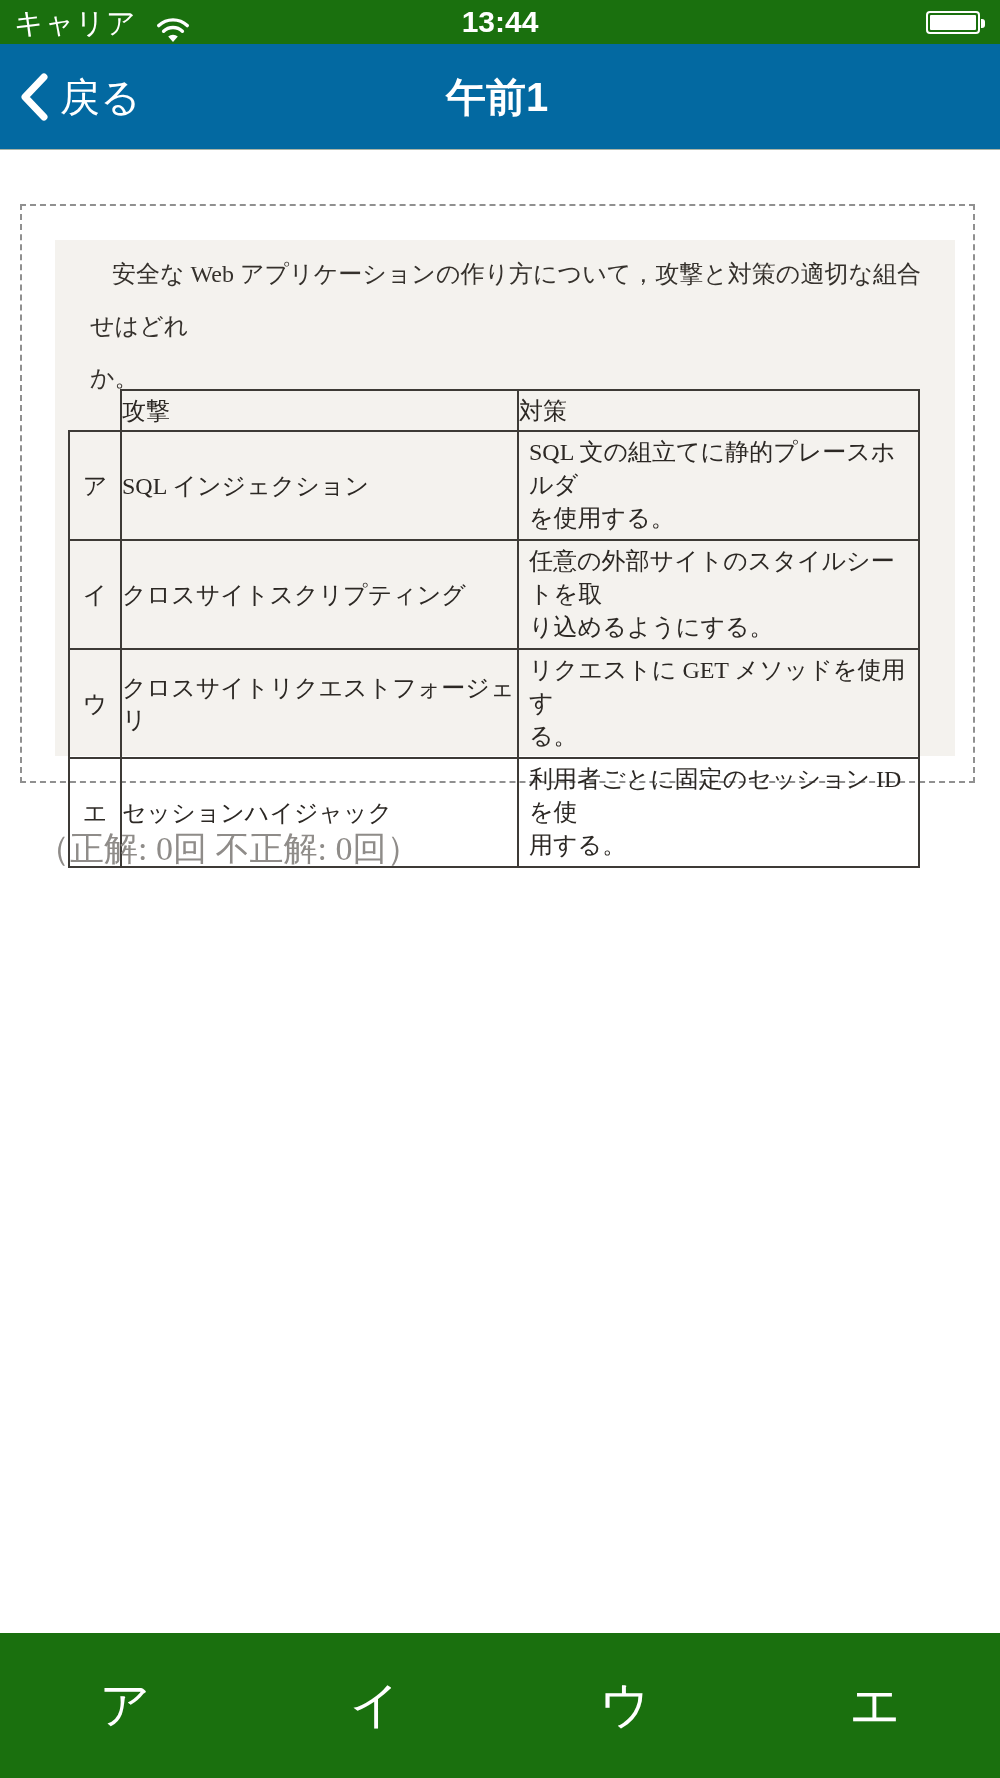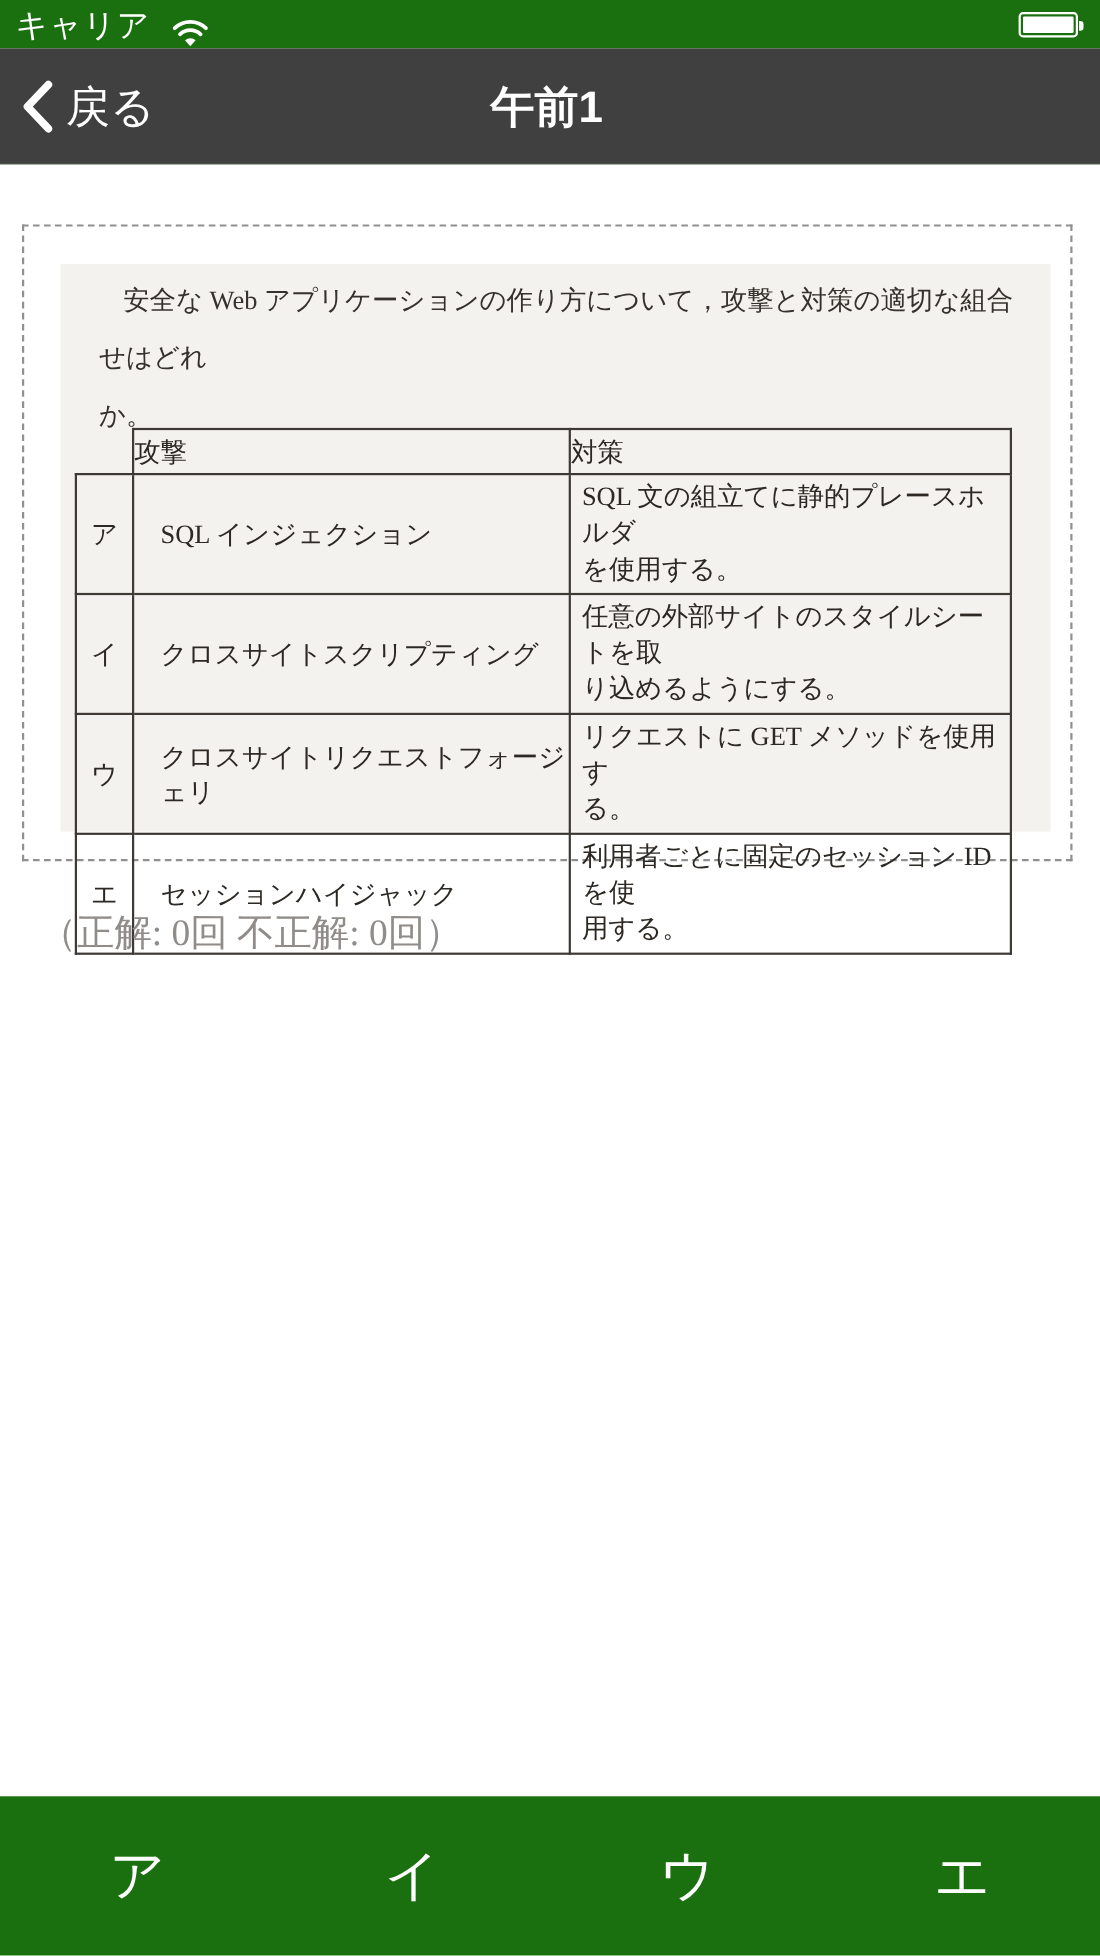--- a/index.html
+++ b/index.html
@@ -26,21 +26,21 @@
   .battery { position:relative; width:54px; height:23px; border:2px solid #fff; border-radius:4px; margin-right:6px; }
   .battery .fill { position:absolute; left:2px; top:2px; bottom:2px; right:2px; background:#fff; border-radius:1px; }
   .battery::after {
     content:""; position:absolute; right:-7px; top:6px; width:4px; height:9px;
     background:#fff; border-radius:0 3px 3px 0;
   }
 
   
   .nav-bar {
     position:absolute; left:0; top:44px; width:1000px; height:106px;
-    background:#404040; color:#fff;
+    background:#0369a1; color:#fff;
     border-bottom:1px solid #a9b3a6;
   }
   .back-button {
     position:absolute; left:20px; top:0; height:106px;
     display:flex; align-items:center; gap:12px; cursor:pointer;
   }
   .back-label { font-size:40px; }
   .nav-title {
     position:absolute; left:0; top:0; width:994px; height:106px;
     display:flex; align-items:center; justify-content:center;
@@ -78,21 +78,21 @@
   }
   .q-table td, .q-table th { border:2px solid #3d3a36; font-weight:normal; }
   .q-table td.blank { border:none; background:transparent; }
   .q-table tr.hdr   { height:41px; }
   .q-table tr.r-a   { height:70px; }
   .q-table tr.r-i   { height:78px; }
   .q-table tr.r-u   { height:70px; }
   .q-table tr.r-e   { height:68px; }
   .q-table th { text-align:left; vertical-align:middle; }
   .q-table td.key { text-align:center; vertical-align:middle; }
-  .q-table td.atk { vertical-align:middle; padding-left:24px; }
+  .q-table td.atk { vertical-align:middle; padding-left:0; }
   .q-table td.cm  { vertical-align:middle; padding:4px 8px 4px 10px; white-space:pre-line; line-height:33px; }
 
   
   .stats {
     position:absolute; left:36px; top:824px;
     font-family:"Liberation Serif","DejaVu Serif",serif;
     font-size:34px; line-height:50px; color:#8f8c89;
   }
 
   
@@ -116,20 +116,21 @@
     <div class="sb-left">
       <span class="sb-carrier">キャリア</span>
       <span style="display:flex;align-items:center;">
         <svg width="32" height="26" viewBox="0 0 32 26">
           <path d="M16 24 L11.2 18.6 a7 7 0 0 1 9.6 0 Z" fill="#ffffff"></path>
           <path d="M6.6 13.2 a13.6 13.6 0 0 1 18.8 0" stroke="#ffffff" stroke-width="3.4" fill="none" stroke-linecap="round"></path>
           <path d="M1.8 7.6 a20.5 20.5 0 0 1 28.4 0" stroke="#ffffff" stroke-width="3.4" fill="none" stroke-linecap="round"></path>
         </svg>
       </span>
     </div>
+    <div class="sb-time">13:44</div>
     <div class="sb-right">
       <span class="battery">
           <span class="fill"></span>
         </span>
     </div>
   </header>
 
   <nav class="nav-bar">
     <div class="back-button">
       <span style="display:flex;align-items:center;">

